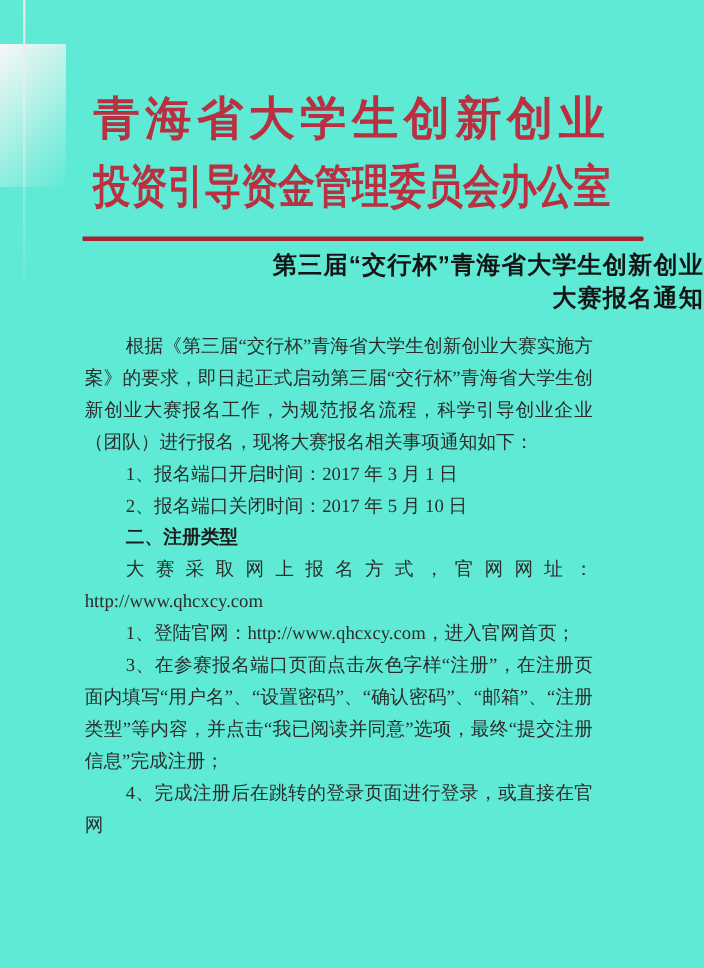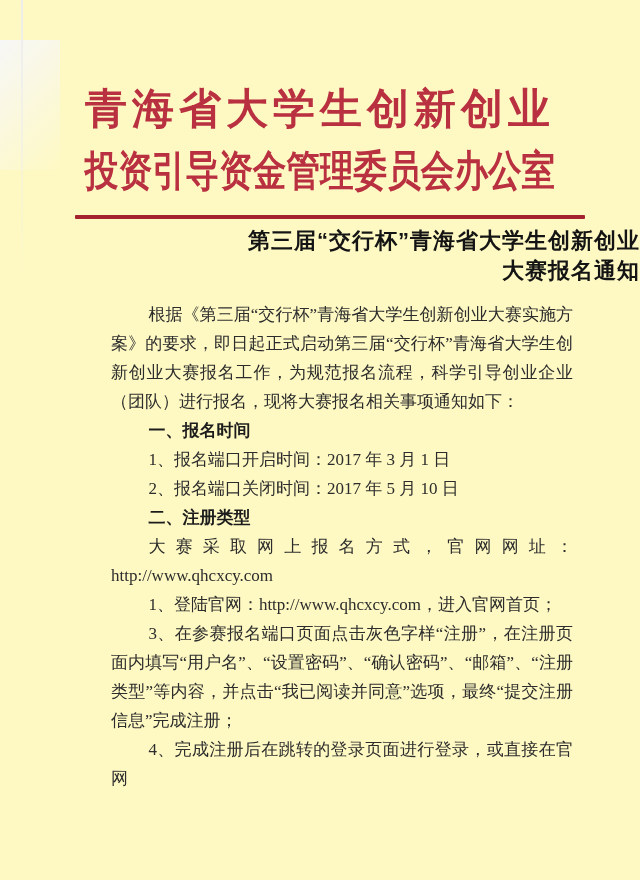--- a/index.html
+++ b/index.html
@@ -5,21 +5,21 @@
   html, body { margin: 0; padding: 0; }
   body {
     width: 640px; height: 880px;
     background: #ffffff;
     overflow: hidden;
     font-family: "Liberation Serif", "DejaVu Serif", serif;
     position: relative;
   }
   .page {
     position: absolute; inset: 0;
-    background: #fef9c3;
+    background: #5eead4;
   }
   
   .scan-edge-left {
     position: absolute; left: 21px; top: 0;
     width: 2px; height: 280px;
     background: linear-gradient(#ededed, rgba(237,237,237,0));
   }
   .scan-smudge {
     position: absolute; left: 0; top: 40px;
     width: 60px; height: 130px;
@@ -62,21 +62,21 @@
     color: #141414;
     font-family: "Liberation Sans", "DejaVu Sans", sans-serif;
     font-weight: 700;
     font-size: 22px;
     line-height: 30px;
     letter-spacing: 1px;
   }
 
   
   .doc-body {
-    position: absolute; left: 111px; top: 300px;
+    position: absolute; left: 77px; top: 300px;
     width: 462px;
     color: #2c2c2c;
     font-size: 17px;
     line-height: 29px;
     text-align: justify;
   }
   .doc-body p { margin: 0; }
   .intro { text-indent: 2.2em; }
   .sec-heading {
     text-indent: 2.2em;
@@ -103,21 +103,20 @@
   <div class="red-rule" style="background: rgb(163, 35, 49);"></div>
 
   <div class="doc-title">
     <div>第三届“交行杯”青海省大学生创新创业</div>
     <div>大赛报名通知</div>
   </div>
 
   <div class="doc-body">
     <p class="intro">根据《第三届“交行杯”青海省大学生创新创业大赛实施方案》的要求，即日起正式启动第三届“交行杯”青海省大学生创新创业大赛报名工作，为规范报名流程，科学引导创业企业（团队）进行报名，现将大赛报名相关事项通知如下：</p>
     <div id="sections">
-        <p class="sec-heading">一、报名时间</p>
         <p class="sec-item">1、报名端口开启时间：2017 年 3 月 1 日</p>
         <p class="sec-item">2、报名端口关闭时间：2017 年 5 月 10 日</p>
         <p class="sec-heading">二、注册类型</p>
         <p class="sec-item">大赛采取网上报名方式，官网网址：http://www.qhcxcy.com</p>
         <p class="sec-item">1、登陆官网：http://www.qhcxcy.com，进入官网首页；</p>
         <p class="sec-item">3、在参赛报名端口页面点击灰色字样“注册”，在注册页面内填写“用户名”、“设置密码”、“确认密码”、“邮箱”、“注册类型”等内容，并点击“我已阅读并同意”选项，最终“提交注册信息”完成注册；</p>
         <p class="sec-item">4、完成注册后在跳转的登录页面进行登录，或直接在官网</p>
       </div>
   </div>
 

